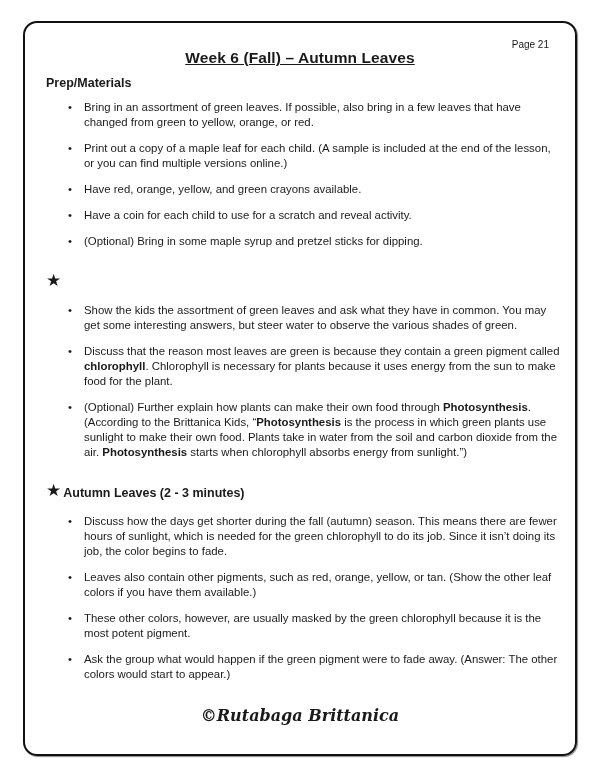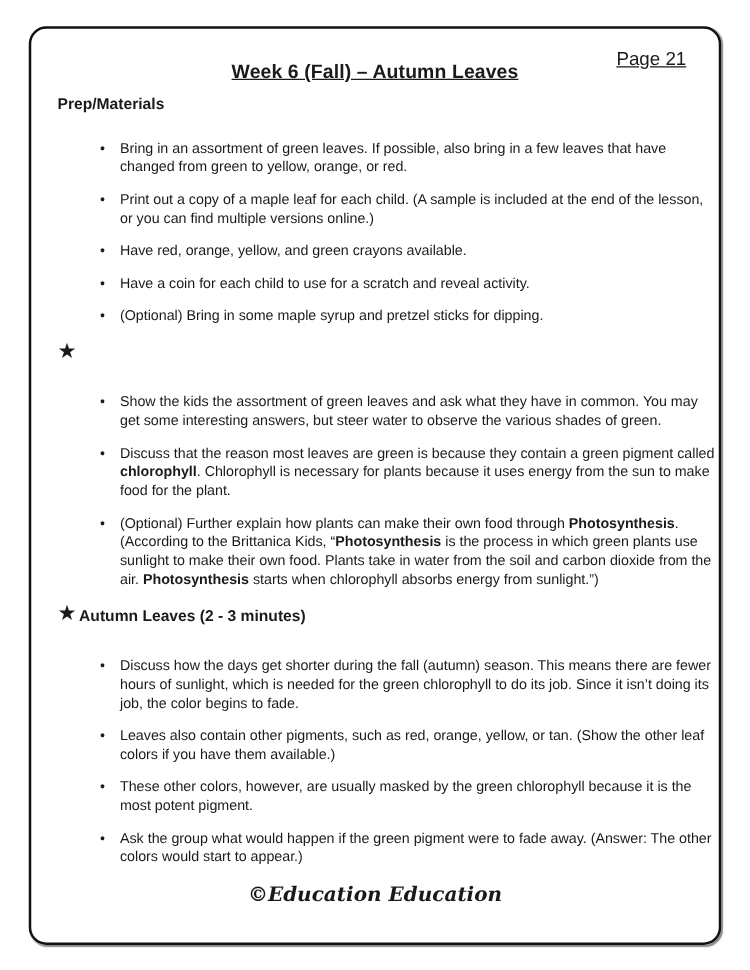--- a/index.html
+++ b/index.html
@@ -2,30 +2,30 @@
 <html><head>
   <meta charset="utf-8">
   <style>
     html, body { margin: 0; padding: 0; background: #ffffff; }
     body { width: 600px; height: 776px; position: relative; overflow: hidden;
       font-family: "Liberation Sans", "DejaVu Sans", sans-serif; color: #1a1a1a; }
     .page-frame {
       position: absolute; left: 23px; top: 21px; width: 550px; height: 731px;
       border: 2px solid #111; border-radius: 14px; box-shadow: 1px 1px 1px #888;
     }
-    .page-number { position: absolute; right: 26px; top: 16px; font-size: 15px; text-decoration: underline; }
+    .page-number { position: absolute; right: 26px; top: 16px; font-size: 10px; }
     .doc-title {
       position: absolute; left: 0; right: 0; top: 49px; text-align: center;
       font-size: 15.5px; font-weight: bold; text-decoration: underline; letter-spacing: 0.1px;
     }
     .section-heading { position: absolute; left: 46px; font-size: 12.5px; font-weight: bold; }
     .prep-heading { left: 46px; top: 76px; text-align: center; }
     .star-heading { left: 46px; display: flex; align-items: center; }
     .star { font-size: 17px; margin-right: 2px; line-height: 1; position: relative; top: -2px; }
-    ul.bullets { position: absolute; left: 68px; width: 492px; margin: 12px; padding: 0; list-style: none; }
+    ul.bullets { position: absolute; left: 68px; width: 492px; margin: 0; padding: 0; list-style: none; }
     ul.bullets li { position: relative; padding-left: 16px; font-size: 11.4px; line-height: 15px; margin-bottom: 11px; }
     ul.bullets li::before { content: "•"; position: absolute; left: 0; top: 0; }
     b.term { font-weight: bold; }
     .footer {
       position: absolute; left: 0; right: 0; top: 706px; text-align: center;
       font-family: "DejaVu Serif", serif; font-style: italic; font-weight: bold; font-size: 16px;
     }
   </style>
 </head>
 <body>
@@ -61,13 +61,13 @@
   <span>Autumn Leaves (2 - 3 minutes)</span>
 </div>
 
 <ul class="bullets" style="top:514px;">
   <li>Discuss how the days get shorter during the fall (autumn) season. This means there are fewer hours of sunlight, which is needed for the green chlorophyll to do its job. Since it isn’t doing its job, the color begins to fade.</li>
   <li>Leaves also contain other pigments, such as red, orange, yellow, or tan. (Show the other leaf colors if you have them available.)</li>
   <li>These other colors, however, are usually masked by the green chlorophyll because it is the most potent pigment.</li>
   <li>Ask the group what would happen if the green pigment were to fade away. (Answer: The other colors would start to appear.)</li>
 </ul>
 
-<div class="footer">©Education Education</div>
+<div class="footer">©Rutabaga Brittanica</div>
 
 </body></html>

